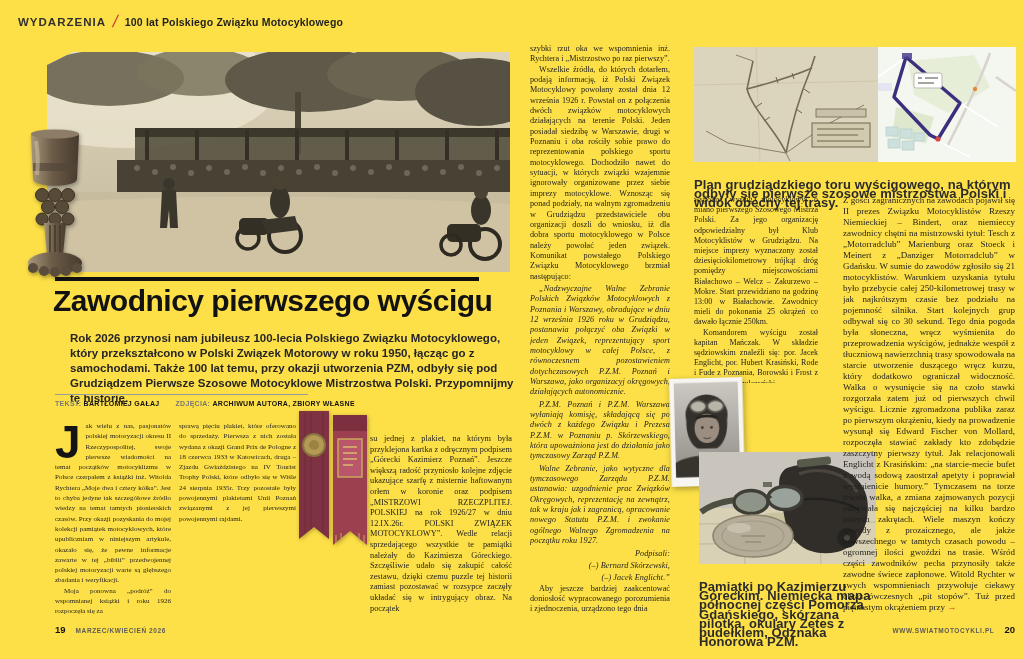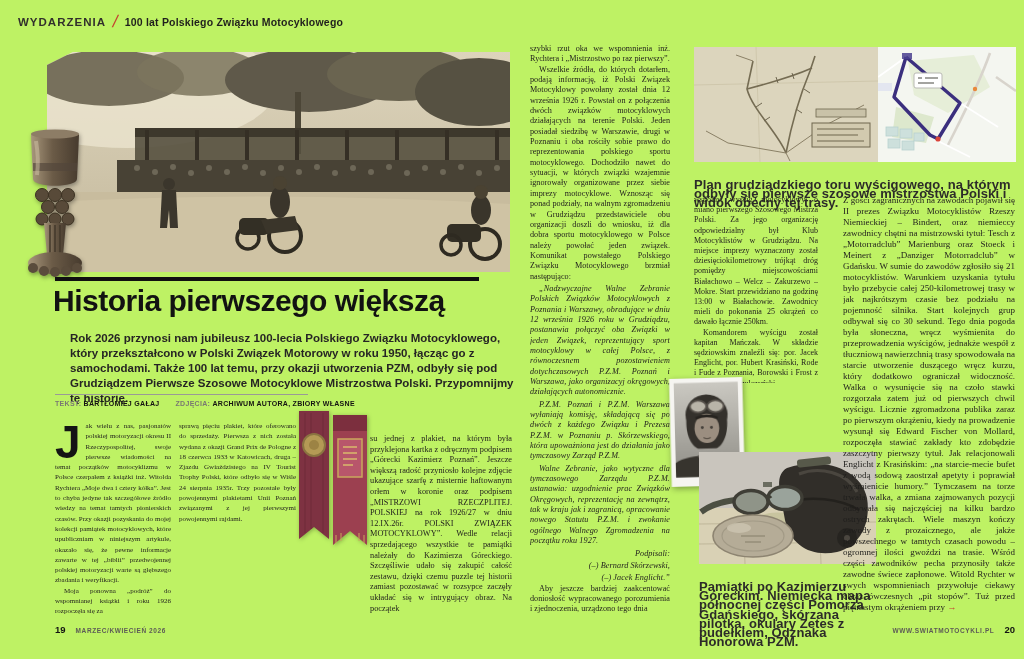--- a/index.html
+++ b/index.html
@@ -1,16 +1,16 @@
 <!DOCTYPE html>
 <html lang="pl" style="--accent: #c4402f;"><head>
 <meta charset="utf-8">
 <style>
   html,body{margin:0;padding:0;background:#e8e8e6;}
-  .spread{position:relative;width:1024px;height:659px;background:#bef264;overflow:hidden;
+  .spread{position:relative;width:1024px;height:659px;background:#fde047;overflow:hidden;
           font-family:"Liberation Serif",serif;color:#1f1e1c;}
   
   .kicker{position:absolute;left:18px;top:13px;display:flex;align-items:center;gap:7px;
           font-family:"Liberation Sans",sans-serif;}
   .kicker .section{font-weight:800;font-size:11.5px;letter-spacing:1px;color:#32302c;}
   .kicker .slash{color:var(--accent);font-size:17px;font-weight:400;transform:skewX(-12deg);line-height:1;}
   .kicker .topic{font-weight:700;font-size:10.5px;color:#201f1d;letter-spacing:.2px;}
   
   .art{position:absolute;display:block;}
   .hero{left:47px;top:52px;width:463px;height:220px;
@@ -182,21 +182,21 @@
     <g fill="#5a4c3c">
         <circle cx="13" cy="141" r="5"></circle>
         <circle cx="24" cy="144" r="5"></circle>
         <circle cx="35" cy="145" r="5"></circle>
         <circle cx="46" cy="144" r="5"></circle>
         <circle cx="57" cy="141" r="5"></circle>
       </g>
   </svg>
 
   <div class="black-rule"></div>
-  <h1 class="title">Historia pierwszego większą</h1>
+  <h1 class="title">Zawodnicy pierwszego wyścigu</h1>
   <p class="lede">Rok 2026 przynosi nam jubileusz 100-lecia Polskiego Związku Motocyklowego, który przekształcono w Polski Związek Motorowy w roku 1950, łącząc go z samochodami. Także 100 lat temu, przy okazji utworzenia PZM, odbyły się pod Grudziądzem Pierwsze Szosowe Motocyklowe Mistrzostwa Polski. Przypomnijmy tę historię.</p>
   <div class="thin-rule"></div>
   <div class="byline">
     <span>
       <span class="lbl">TEKST:</span>
       <span class="val">BARTŁOMIEJ GAŁAJ</span>
     </span>
     <span>
       <span class="lbl">ZDJĘCIA:</span>
       <span class="val">ARCHIWUM AUTORA, ZBIORY WŁASNE</span>

